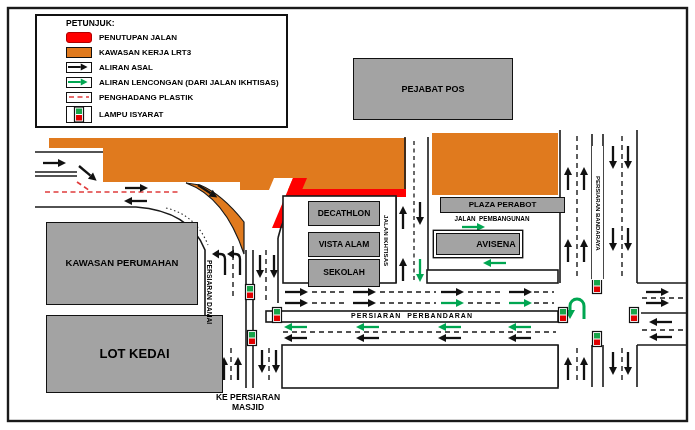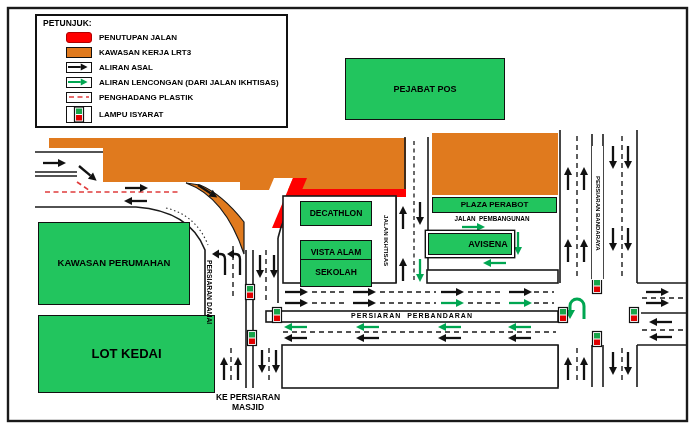--- a/index.html
+++ b/index.html
@@ -15,25 +15,25 @@
   .f-white{fill:#fff;}
   .wbox{fill:#fff;stroke:#1a1a1a;stroke-width:1.6;}
   .arrB{stroke:#111;fill:#111;stroke-width:2.3;}
   .arrG{stroke:var(--green);fill:var(--green);stroke-width:2.3;}
   .barrier{stroke:var(--barrier);stroke-width:1.7;stroke-dasharray:5 3.5;fill:none;}
   .dot{stroke:#333;stroke-width:1.1;stroke-dasharray:1.5 2.6;fill:none;}
   .uturn{stroke:var(--green);stroke-width:3;fill:none;}
   
   .lbl{position:absolute;display:flex;align-items:center;justify-content:center;
        font-weight:bold;color:#000;z-index:2;text-align:center;line-height:1.15;}
-  .box{border:1.6px solid #111;background:#22c55e;box-sizing:border-box;}
+  .box{border:1.6px solid #111;background:#a3a3a3;box-sizing:border-box;margin-left:8px;}
   .vert{writing-mode:vertical-rl;}
   .legend{position:absolute;left:35px;top:14px;width:253px;height:114px;border:2px solid #111;
           background:#fff;z-index:3;box-sizing:border-box;padding:2px 2px 0 6px;}
-  .legend-title{font-size:8.5px;font-weight:bold;}
+  .legend-title{font-size:8.5px;font-weight:bold;margin-left:23px;}
   .lrow{display:flex;align-items:center;gap:7px;margin-top:3px;height:12px;padding-left:23px;}
   .lrow.tall{height:17px;text-align:right;}
   .lrow .txt{font-size:8px;font-weight:bold;white-space:nowrap;}
   .sw{width:26px;height:11px;flex:0 0 auto;box-sizing:border-box;
       display:flex;align-items:center;justify-content:center;}
   .sw-closure{background:var(--red);border:1.6px solid #b00000;border-radius:3px;}
   .sw-work{background:var(--orange);border:1.4px solid #111;}
   .sw-plain{background:#fff;border:1.4px solid #111;}
   .sw-tall{height:17px;}
 </style>
@@ -204,21 +204,21 @@
       <use href="#tl" transform="translate(597,286)"></use>
       <use href="#tl" transform="translate(634,315)"></use>
       <use href="#tl" transform="translate(597,339)"></use>
     </g>
   </svg>
 
   <div class="lbl box" style="left:345px;top:58px;width:160px;height:62px;font-size:9px;">PEJABAT POS</div>
   <div class="lbl box" style="left:38px;top:222px;width:152px;height:83px;font-size:9.5px;">KAWASAN PERUMAHAN</div>
   <div class="lbl box" style="left:38px;top:315px;width:177px;height:78px;font-size:13px;">LOT KEDAI</div>
   <div class="lbl box" style="left:300px;top:201px;width:72px;height:25px;font-size:8.5px;">DECATHLON</div>
-  <div class="lbl box" style="left:300px;top:240px;width:72px;height:25px;font-size:8.5px;">VISTA ALAM</div>
+  <div class="lbl box" style="left:300px;top:232px;width:72px;height:25px;font-size:8.5px;">VISTA ALAM</div>
   <div class="lbl box" style="left:300px;top:259px;width:72px;height:28px;font-size:8.5px;">SEKOLAH</div>
   <div class="lbl box" style="left:432px;top:197px;width:125px;height:16px;font-size:8px;">PLAZA PERABOT</div>
   <div class="lbl box" style="left:428px;top:233px;width:84px;height:22px;font-size:9px;box-shadow:0 0 0 2px #fff,0 0 0 3.4px #111;padding-left:36px;">AVISENA</div>
 
   <div class="lbl vert" style="left:378px;top:198px;width:16px;height:86px;font-size:6.2px;">JALAN IKHTISAS</div>
   <div class="lbl" style="left:432px;top:214px;width:120px;height:10px;font-size:6.3px;white-space:pre;">JALAN  PEMBANGUNAN</div>
   <div class="lbl vert" style="left:202px;top:240px;width:14px;height:105px;font-size:6.8px;">PERSIARAN DAMAI</div>
   <div class="lbl vert" style="left:592px;top:146px;width:11px;height:134px;font-size:6px;background:#fff;">PERSIARAN BANDARAYA</div>
   <div class="lbl" style="left:266px;top:311px;width:292px;height:11px;font-size:7px;white-space:pre;letter-spacing:1px;">PERSIARAN  PERBANDARAN</div>
   <div class="lbl" style="left:200px;top:391px;width:96px;height:24px;font-size:8.5px;white-space:pre-line;">KE PERSIARAN

